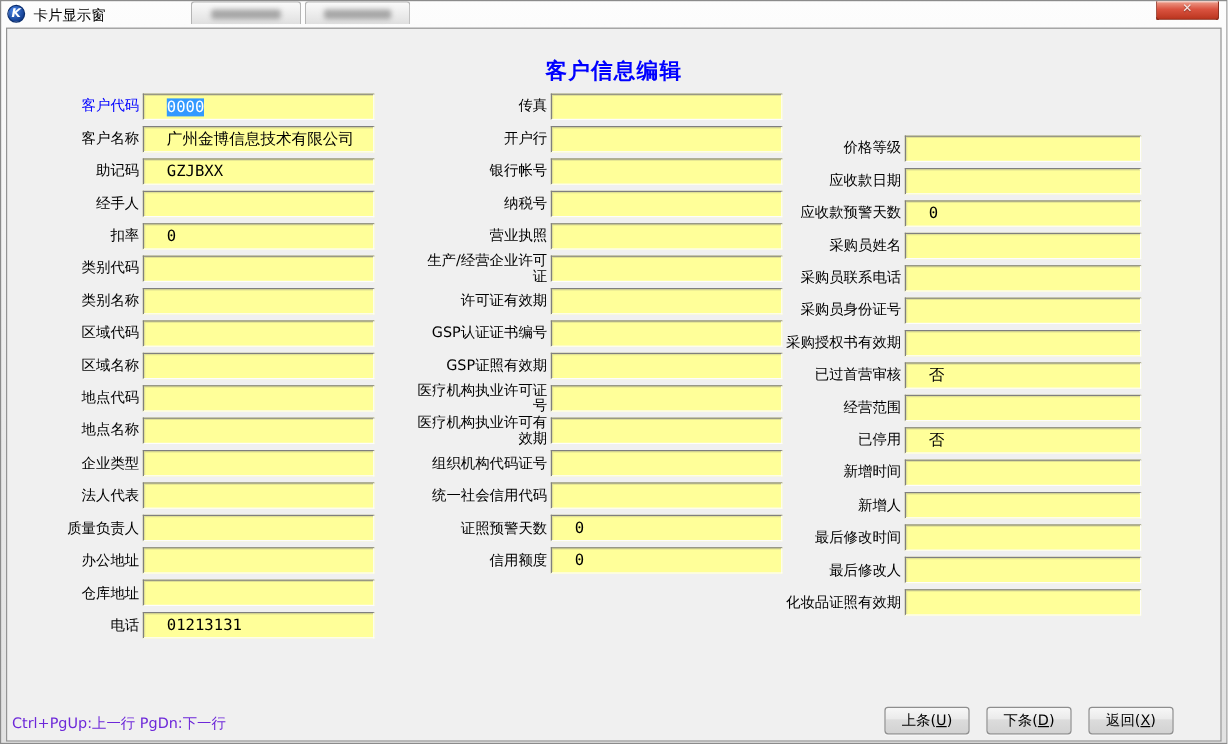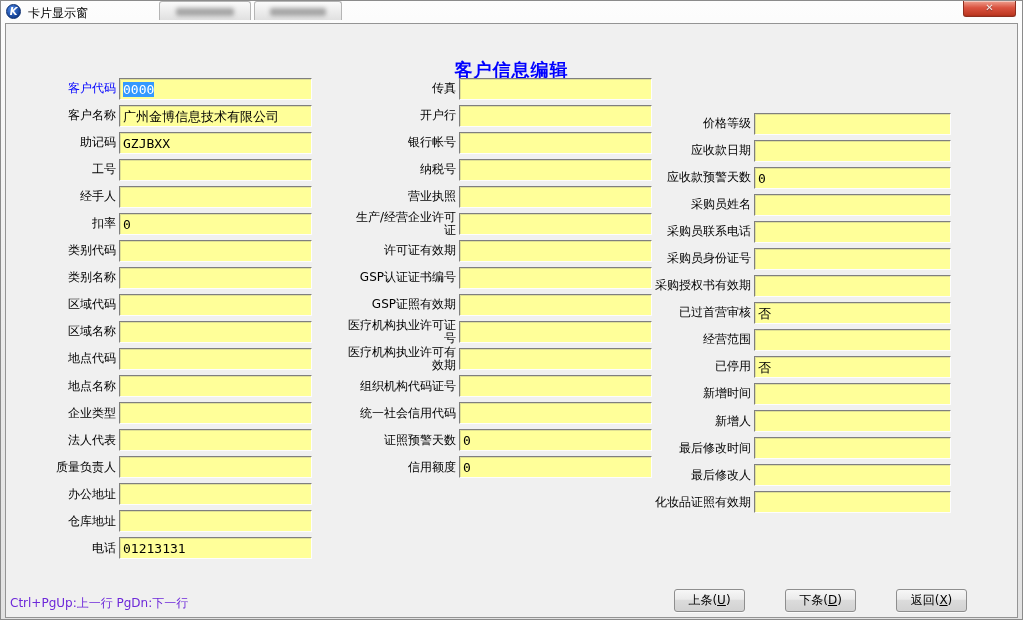--- a/index.html
+++ b/index.html
@@ -43,52 +43,52 @@
     color:#f5e9e7;font-size:10px;font-weight:bold;text-align:center;line-height:14px;
     cursor:default;text-shadow:0 1px 1px rgba(0,0,0,.4);
   }
   
   .panel{
     position:absolute;left:4px;top:22px;width:1011px;height:593px;box-sizing:content-box;
     background:#f0f0f0;border:1px solid #949494;
   }
   .form-title{
     position:absolute;top:23px;left:0;width:100%;text-align:center;
-    font-size:18px;font-weight:bold;color:#0000ff;letter-spacing:1px;margin-top:11px;
+    font-size:18px;font-weight:bold;color:#0000ff;letter-spacing:1px;
   }
   .col{position:absolute;top:51px;}
   .col1{left:3px;}
   .col2{left:338px;}
   .col3{left:633px;margin-top:35px;}
   .row{display:flex;align-items:center;height:27.06px;justify-content:flex-end;}
   .lbl{
     text-align:right;font-size:12px;line-height:13px;color:#000;
     margin-right:3px;flex:none;
   }
   .col1 .lbl{width:107px;}
   .col2 .lbl{width:112px;}
   .col3 .lbl{width:112px;}
   .field{
     flex:none;height:22px;box-sizing:border-box;background:#ffff99;
     border:1px solid;border-color:#7f7f7f #fdfdfd #fdfdfd #7f7f7f;
     box-shadow:inset 1px 1px 0 rgba(130,130,130,.25);
-    padding:3px 3px 0;overflow:hidden;white-space:nowrap;
+    padding:3px 19px 0;overflow:hidden;white-space:nowrap;
     font-family:"DejaVu Sans Mono","Liberation Mono",monospace;
     font-size:13px;line-height:15px;color:#000;
   }
   .col1 .field{width:193px;}
   .col2 .field{width:193px;}
   .col3 .field{width:197px;}
   .val.sel{background:#3399ff;color:#ffffff;}
   
   .hint{
     position:absolute;left:4px;top:571px;font-size:12px;color:#6d28d9;
   }
   .btn-row{
-    position:absolute;top:565px;right:50px;display:flex;gap:40px;
+    position:absolute;top:565px;right:39px;display:flex;gap:14px;
   }
   .btn{
     width:71px;height:23px;box-sizing:border-box;
     background:linear-gradient(#f7f7f7,#eaeaea 45%,#dcdcdc 46%,#d2d2d2);
     border:1px solid #8e8e8e;border-radius:3px;
     font-family:"DejaVu Sans","Liberation Sans",sans-serif;
     font-size:12px;color:#000;text-align:center;padding:0;cursor:default;
     box-shadow:0 1px 0 rgba(255,255,255,.7);
   }
 </style>
@@ -118,24 +118,20 @@
         </div>
         <div class="row">
           <div class="lbl">客户名称</div>
           <div class="field"><span class="val">广州金博信息技术有限公司</span></div>
         </div>
         <div class="row">
           <div class="lbl">助记码</div>
           <div class="field"><span class="val">GZJBXX</span></div>
         </div>
         <div class="row">
-          <div class="lbl">工号</div>
-          <div class="field"><span class="val"></span></div>
-        </div>
-        <div class="row">
           <div class="lbl">经手人</div>
           <div class="field"><span class="val"></span></div>
         </div>
         <div class="row">
           <div class="lbl">扣率</div>
           <div class="field"><span class="val">0</span></div>
         </div>
         <div class="row">
           <div class="lbl">类别代码</div>
           <div class="field"><span class="val"></span></div>

